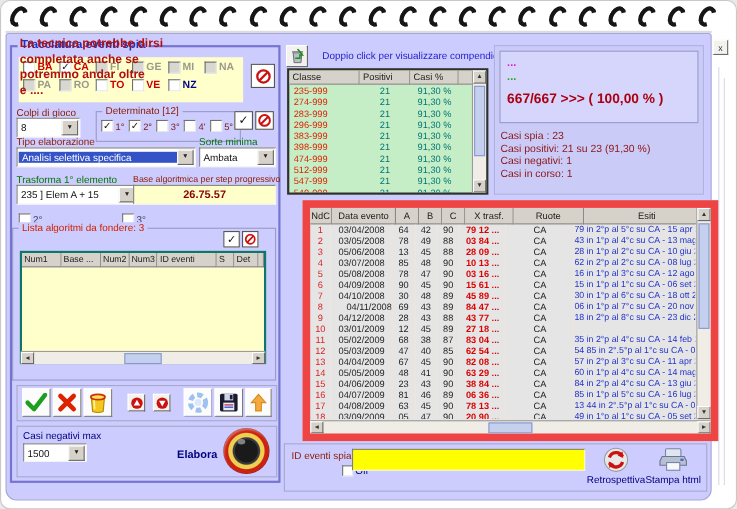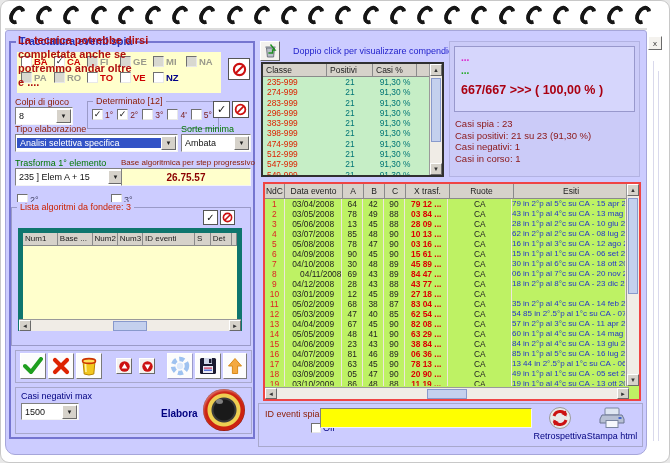--- a/index.html
+++ b/index.html
@@ -48,21 +48,21 @@
   .sunken { border:1px solid; border-color:#808080 #f4f4f4 #f4f4f4 #808080; }
 
   
   .sbtn { position:absolute; background:#fff; border:1px solid #555; display:flex;
           align-items:center; justify-content:center; }
   .tbtn { position:absolute; background:#f4f2ee; border:1px solid; border-color:#fff #6a6a6a #6a6a6a #fff;
           display:flex; align-items:center; justify-content:center; }
 
   
   .lista-table { position:absolute; left:17px; top:227px; width:224px; height:103px;
-                 border:5px solid #0f766e; background:#ffffcc; overflow:hidden; }
+                 border:2px solid #0f766e; background:#ffffcc; overflow:hidden; }
   .lista-head { display:flex; height:13px; background:#d6d2ca; }
   .lista-head span { font-size:8px; color:#222; border-right:1px solid #8a8a8a;
                      border-bottom:1px solid #8a8a8a; padding:1px 2px 0;
                      white-space:nowrap; overflow:hidden; background:#d6d2ca; }
   .lista-note { position:absolute; left:17px; top:32px; }
   .lista-note div { font-size:11px; font-weight:bold; color:#b01010; line-height:14px; }
   .hscroll { position:absolute; height:12px; background:#f0ece6; border-top:1px solid #9a9a9a;
              display:flex; align-items:center; }
   .hscroll .ar { width:12px; height:11px; background:#d6d2ca; border:1px solid;
                  border-color:#fff #6a6a6a #6a6a6a #fff; font-size:6px; line-height:10px;
@@ -104,22 +104,22 @@
              background:#cbcbf8; border:1px solid #b2b2e2; }
   .summary-box { position:absolute; left:4px; top:4px; width:181px; height:66px;
                  background:#d6d6fc; border:1px solid #9898cc; padding:4px 6px; }
   .dots1 { font-size:10px; font-weight:bold; color:#dd22cc; line-height:13px; }
   .dots2 { font-size:10px; font-weight:bold; color:#22aa22; line-height:13px; }
   .headline { font-size:12.5px; font-weight:bold; color:#aa0011; margin-top:6px; white-space:nowrap; }
   .summary-lines { position:absolute; left:5px; top:76px; }
   .summary-lines div { font-size:9.5px; color:#8b1515; line-height:11.5px; white-space:nowrap; }
 
   
-  .ev-table { position:absolute; left:262px; top:181px; width:378px; height:219px;
-              border:2px solid #ef4444; background:#bef264; overflow:hidden; }
+  .ev-table { position:absolute; left:274px; top:181px; width:378px; height:219px;
+              border:7px solid #ef4444; background:#e5e5e5; overflow:hidden; }
   .ev-head { display:flex; height:15px; }
   .ev-head span { font-size:8.5px; color:#222; background:#d6d2ca; border-right:1px solid #8a8a8a;
                   border-bottom:1px solid #8a8a8a; text-align:center; padding-top:2px;
                   white-space:nowrap; overflow:hidden; }
   .ev-body { position:absolute; left:0; top:15px; right:13px; bottom:13px; overflow:hidden; }
   .ev-row { display:flex; height:10px; }
   .ev-row span { font-size:8.4px; line-height:10px; text-align:center; white-space:nowrap;
                  overflow:hidden; color:#222; border-right:1px solid #efe6dd; }
   .ev-c0 { color:#dd2222 !important; }
   .ev-c5 { color:#dd0000 !important; font-weight:bold; }

